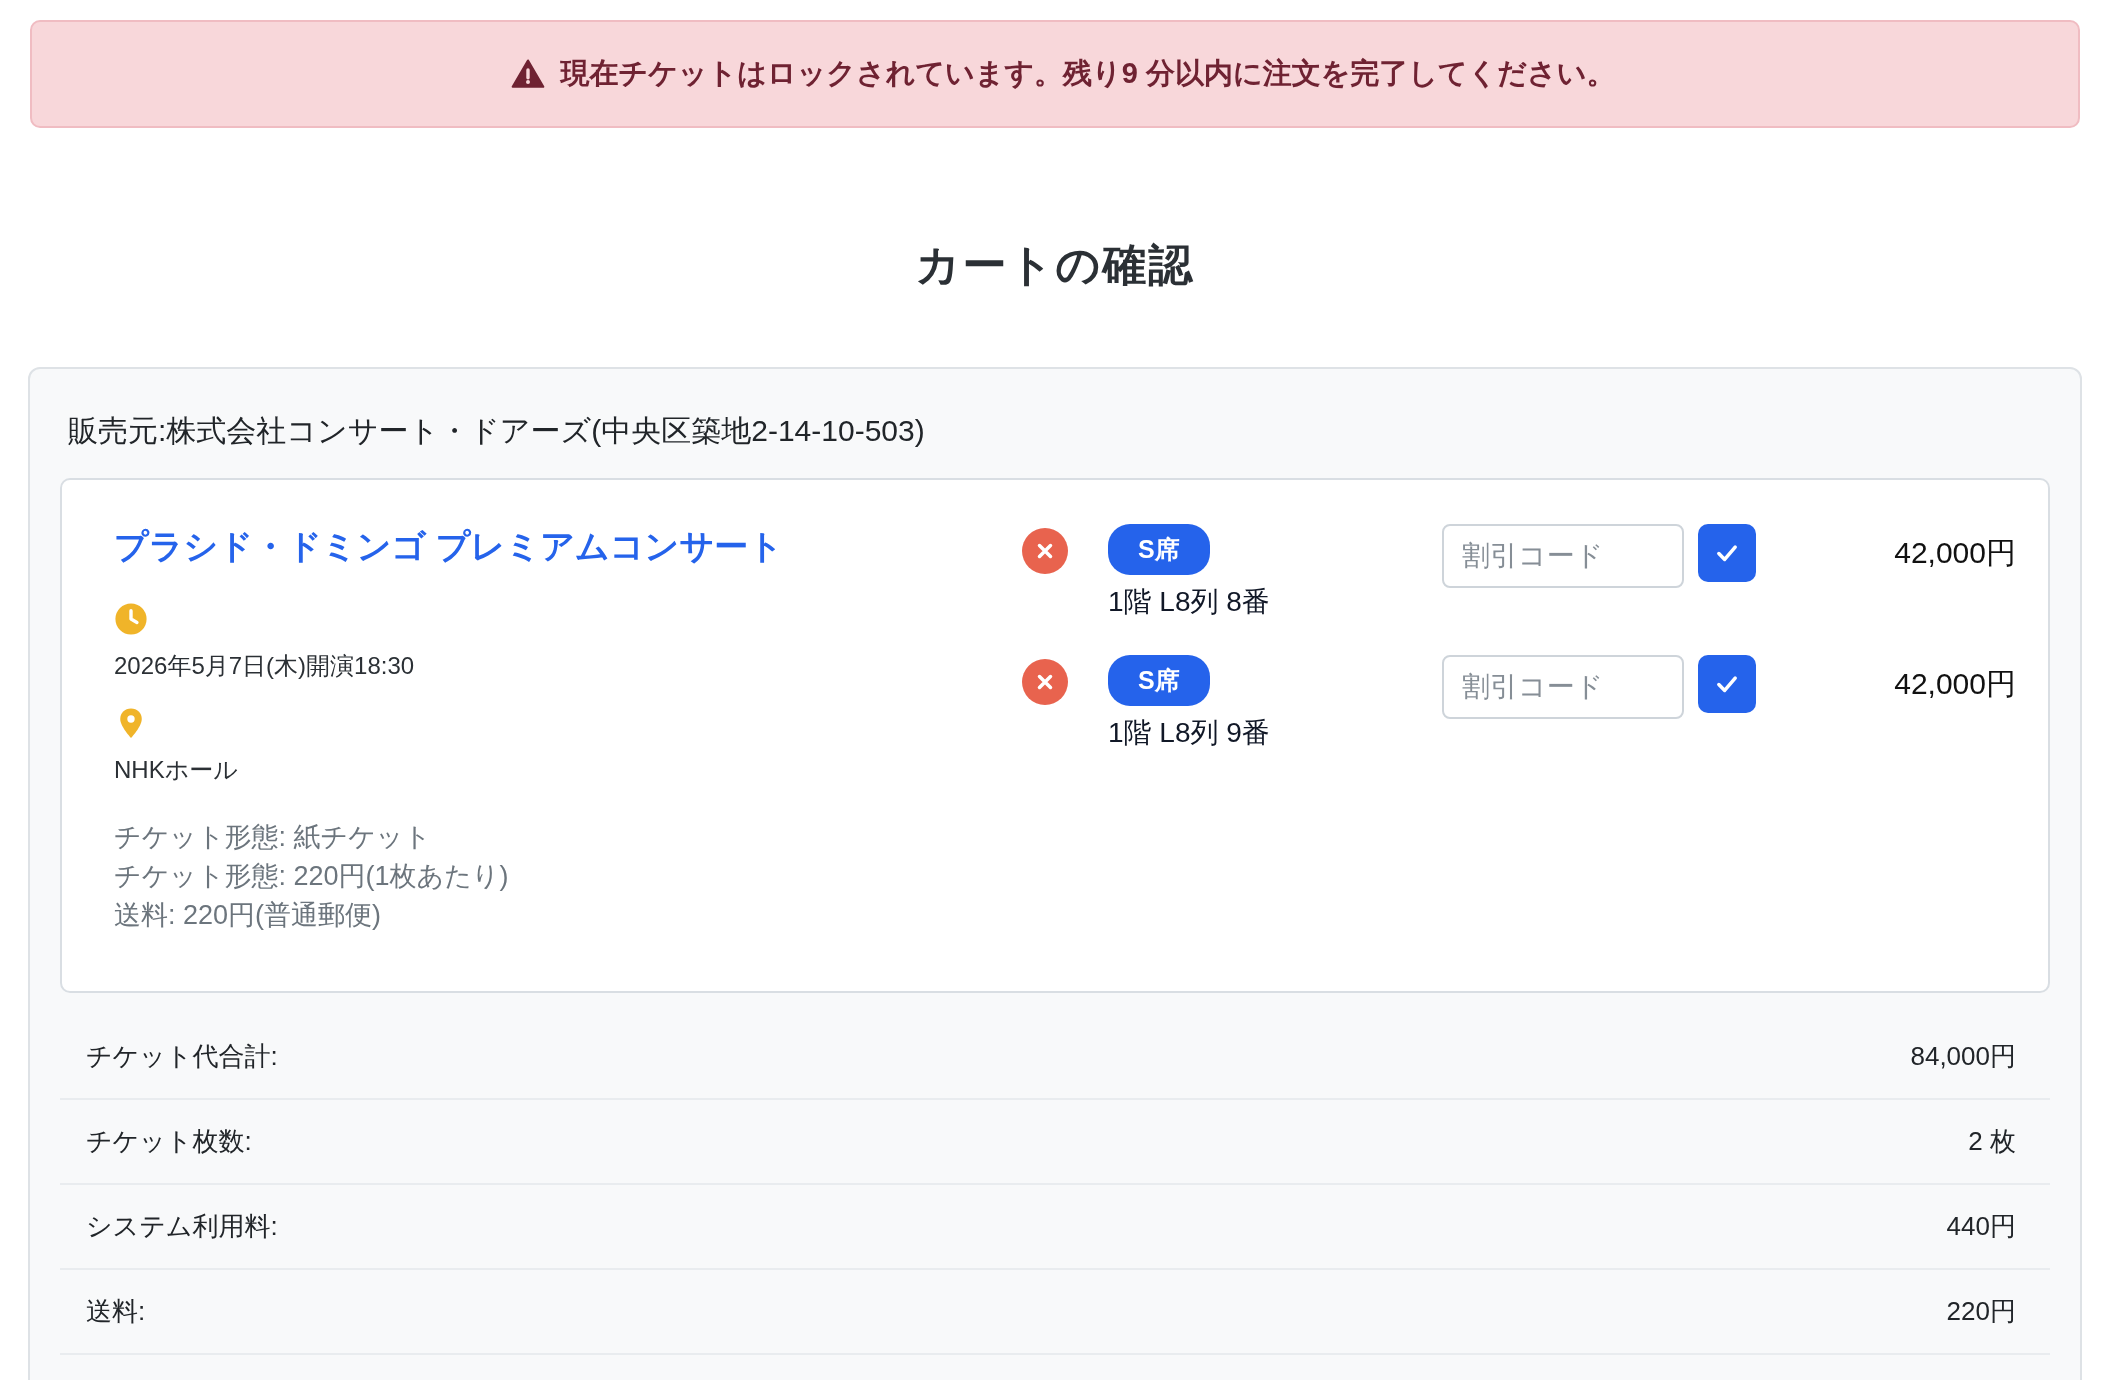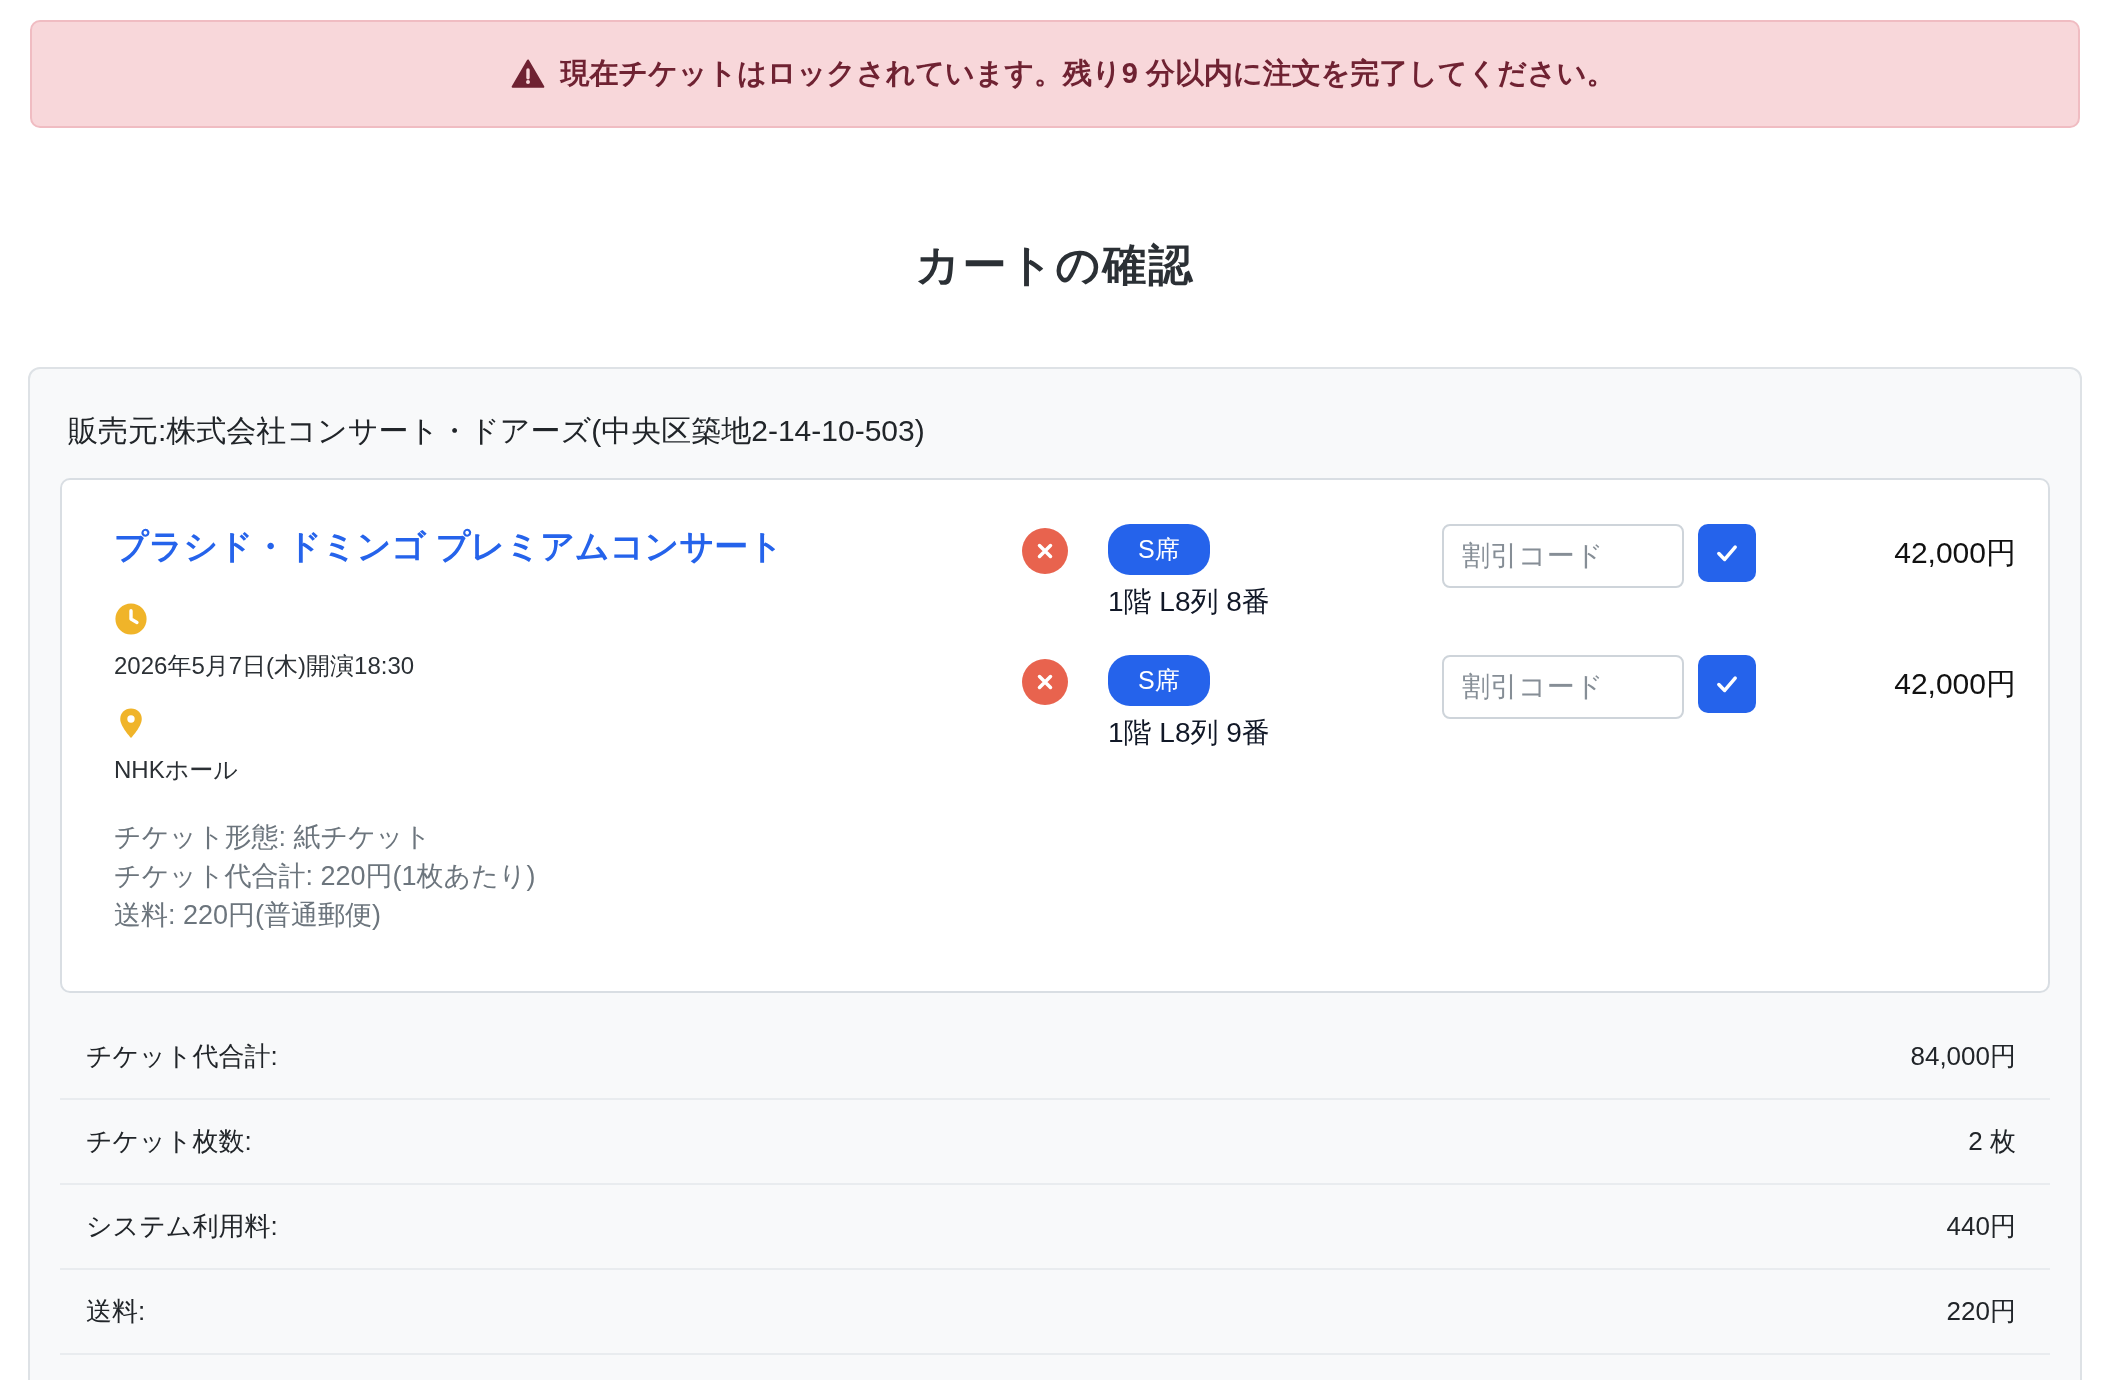--- a/index.html
+++ b/index.html
@@ -100,21 +100,21 @@
     border:none;cursor:pointer;
     display:flex;align-items:center;justify-content:center;
     margin-top:4px;
     flex:0 0 auto;
   }
   .seat-info{margin-left:40px;min-width:250px;}
   .seat-badge{
     display:inline-block;
     background:var(--accent-blue);
     color:#fff;
-    font-size:25px;font-weight:normal;
+    font-size:25px;font-weight:bold;
     padding:9px 30px;
     border-radius:22px;
   }
   .seat-label{
     margin-top:8px;
     font-size:28px;
     color:#111827;
   }
   .discount-wrap{display:flex;align-items:flex-start;margin-left:auto;}
   .discount-input{
@@ -190,21 +190,21 @@
       <div class="meta-row">
         <svg width="34" height="34" viewBox="0 0 24 24" aria-hidden="true">
           <path d="M12 1.8 C7.6 1.8 4.4 5 4.4 9.2 C4.4 14.6 12 22.6 12 22.6 S19.6 14.6 19.6 9.2 C19.6 5 16.4 1.8 12 1.8 Z" fill="#f0b429"></path>
           <circle cx="12" cy="9.2" r="2.6" fill="#fff"></circle>
         </svg>
         <span>NHKホール</span>
       </div>
 
       <div class="details">
         <div>チケット形態: 紙チケット</div>
-        <div>チケット代合計: 220円(1枚あたり)</div>
+        <div>チケット形態: 220円(1枚あたり)</div>
         <div>送料: 220円(普通郵便)</div>
       </div>
     </div>
 
     <div class="event-right">
 
       <div class="seat-row">
         <button class="remove-btn" aria-label="remove seat">
           <svg width="22" height="22" viewBox="0 0 20 20" aria-hidden="true">
             <path d="M5 5 L15 15 M15 5 L5 15" stroke="#fff" stroke-width="3.2" stroke-linecap="round"></path>

